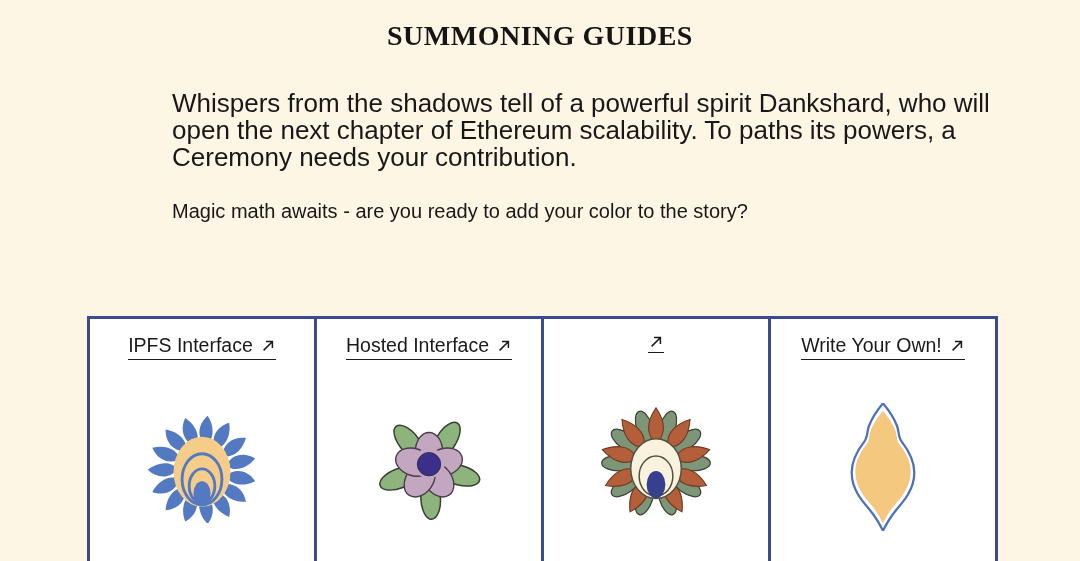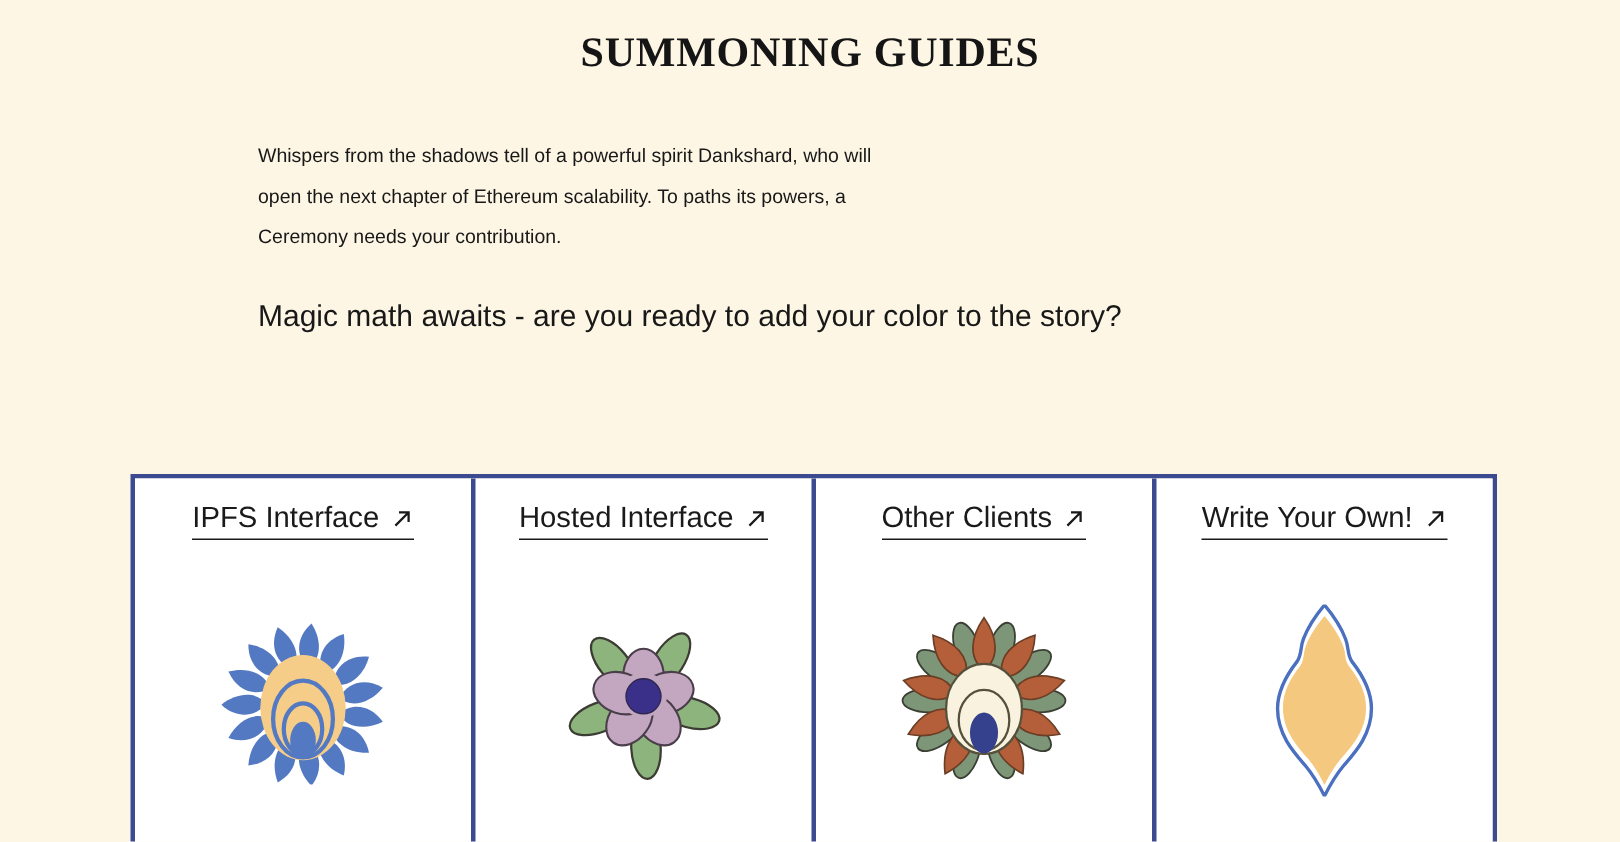--- a/index.html
+++ b/index.html
@@ -16,21 +16,21 @@
     text-align: center;
     font-family: "Liberation Serif", serif;
     font-weight: 700;
     font-size: 28px;
     line-height: 46px;
     letter-spacing: 0.5px;
     color: #151515;
   }
   .intro-block {
     margin: 31px 0 0 172px;
-    font-size: 13px;
+    font-size: 26px;
     line-height: 27px;
     color: #181818;
   }
   .intro-line { white-space: nowrap; }
   .prompt-block {
     margin: 27px 0 0 172px;
     font-size: 20px;
     line-height: 27.5px;
     color: #181818;
   }
@@ -157,21 +157,20 @@
           <use href="#pet2" transform="rotate(288)"></use>
         </g>
         <ellipse cx="0" cy="-4" rx="17" ry="16" fill="#c3a6bf"></ellipse>
         <circle cx="0" cy="-3" r="12.5" fill="#3b3089" stroke="#2e2750" stroke-width="1"></circle>
       </svg>
     </div>
   </div>
 
   <div class="card">
     <a class="card-link">
-      <span>Other Clients</span>
       <svg class="arrow-icon" width="16" height="16" viewBox="0 0 20 20">
         <path d="M4.5 15.5 L15 5 M7.5 4.5 H15.5 V12.5" stroke="#1a1a1a" stroke-width="1.9" fill="none"></path>
       </svg>
     </a>
     <div class="ornament-wrap">
       <svg width="128" height="118" viewBox="-65 -63 130 126">
         <defs>
           <ellipse id="leaf3" cx="0" cy="-39" rx="8.5" ry="19"></ellipse>
           <path id="flame3" d="M0 -59 C9 -46 12 -31 0 -21 C-12 -31 -9 -46 0 -59 Z"></path>
         </defs>

